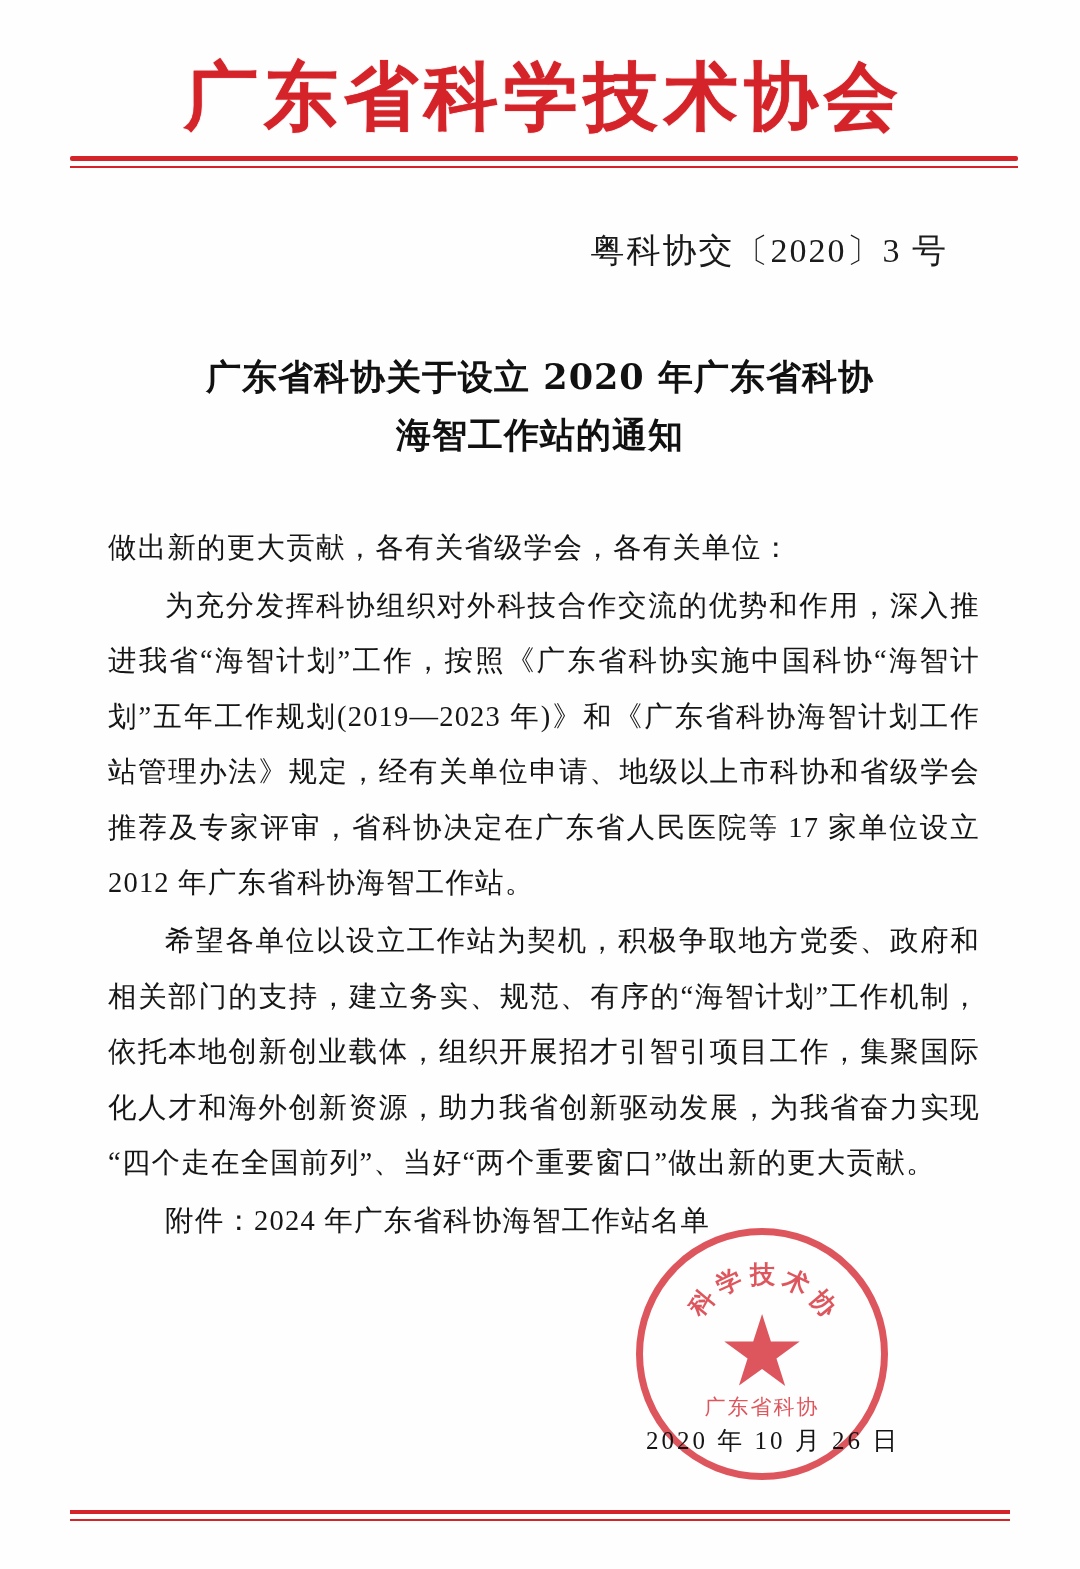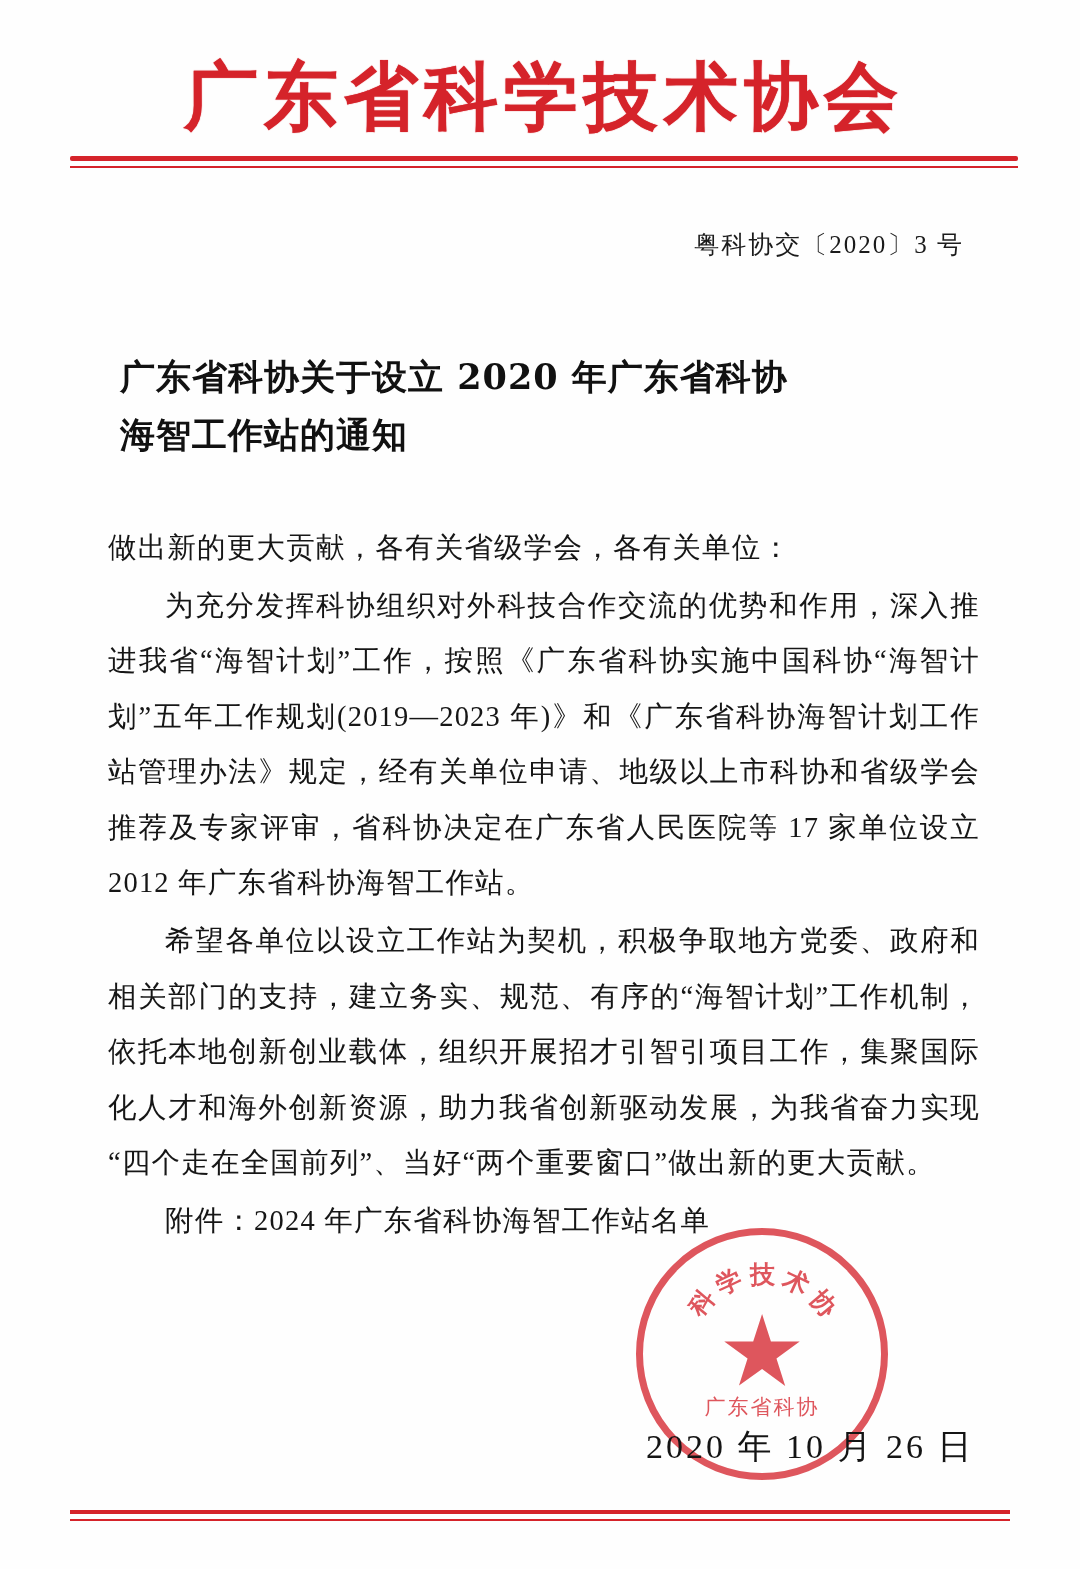--- a/index.html
+++ b/index.html
@@ -49,33 +49,34 @@
   .rule-thin {
     margin-top: 5px;
     height: 2px;
     background: #d5232a;
   }
 
   
   .doc-number {
     position: absolute;
     top: 228px;
-    right: 116px;
-    font-size: 25px;
+    right: 132px;
+    font-size: 34px;
     letter-spacing: 2px;
     color: #1b1b1b;
     font-family: "Liberation Serif", serif;
   }
 
   
   .doc-title {
     position: absolute;
     top: 348px;
     left: 120px;
     right: 120px;
+    text-align: center;
     font-family: "DejaVu Serif", "Liberation Serif", serif;
     font-weight: bold;
     font-size: 35px;
     line-height: 1.65;
     letter-spacing: 1px;
     color: #111;
   }
 
   
   .body-text {
@@ -158,21 +159,21 @@
     text-align: center;
     font-size: 21px;
     font-weight: normal;
     color: #d8323a;
     letter-spacing: 2px;
   }
   .date-line {
     position: absolute;
     left: 46px;
     top: 196px;
-    font-size: 34px;
+    font-size: 25px;
     letter-spacing: 3px;
     color: #141414;
     font-family: "Liberation Serif", serif;
   }
 
   
   .footer-rules {
     position: absolute;
     left: 70px;
     right: 70px;

